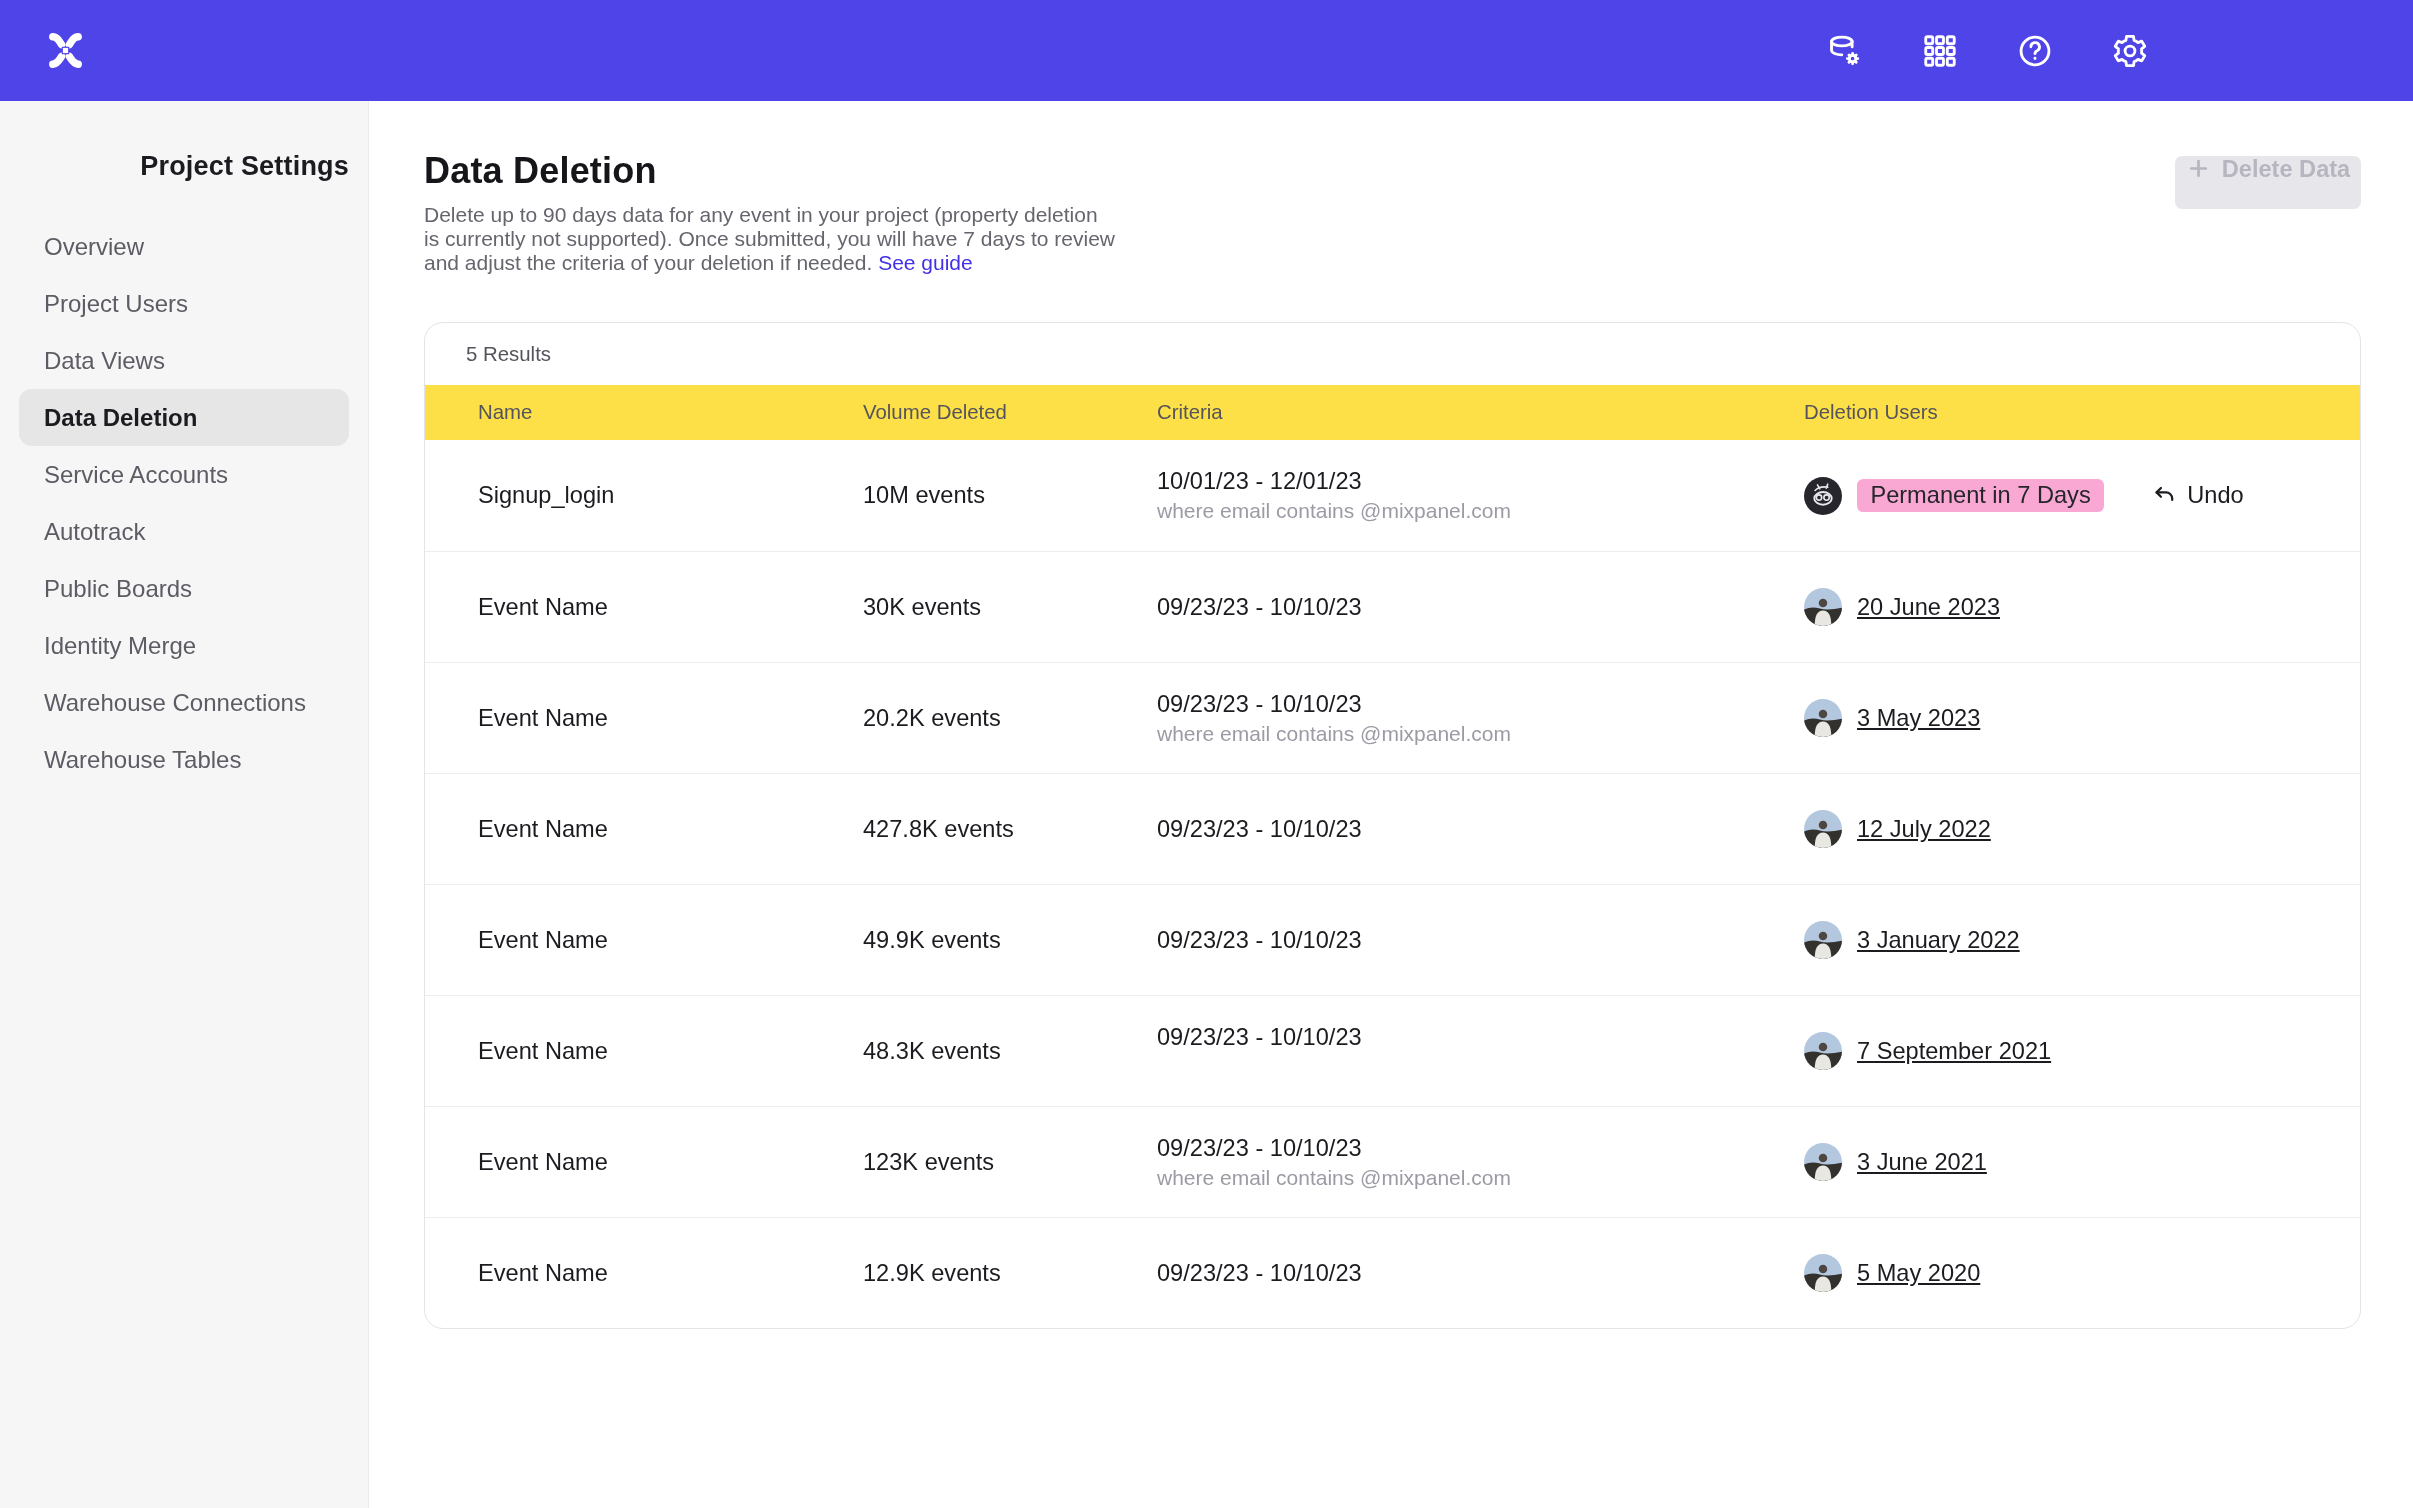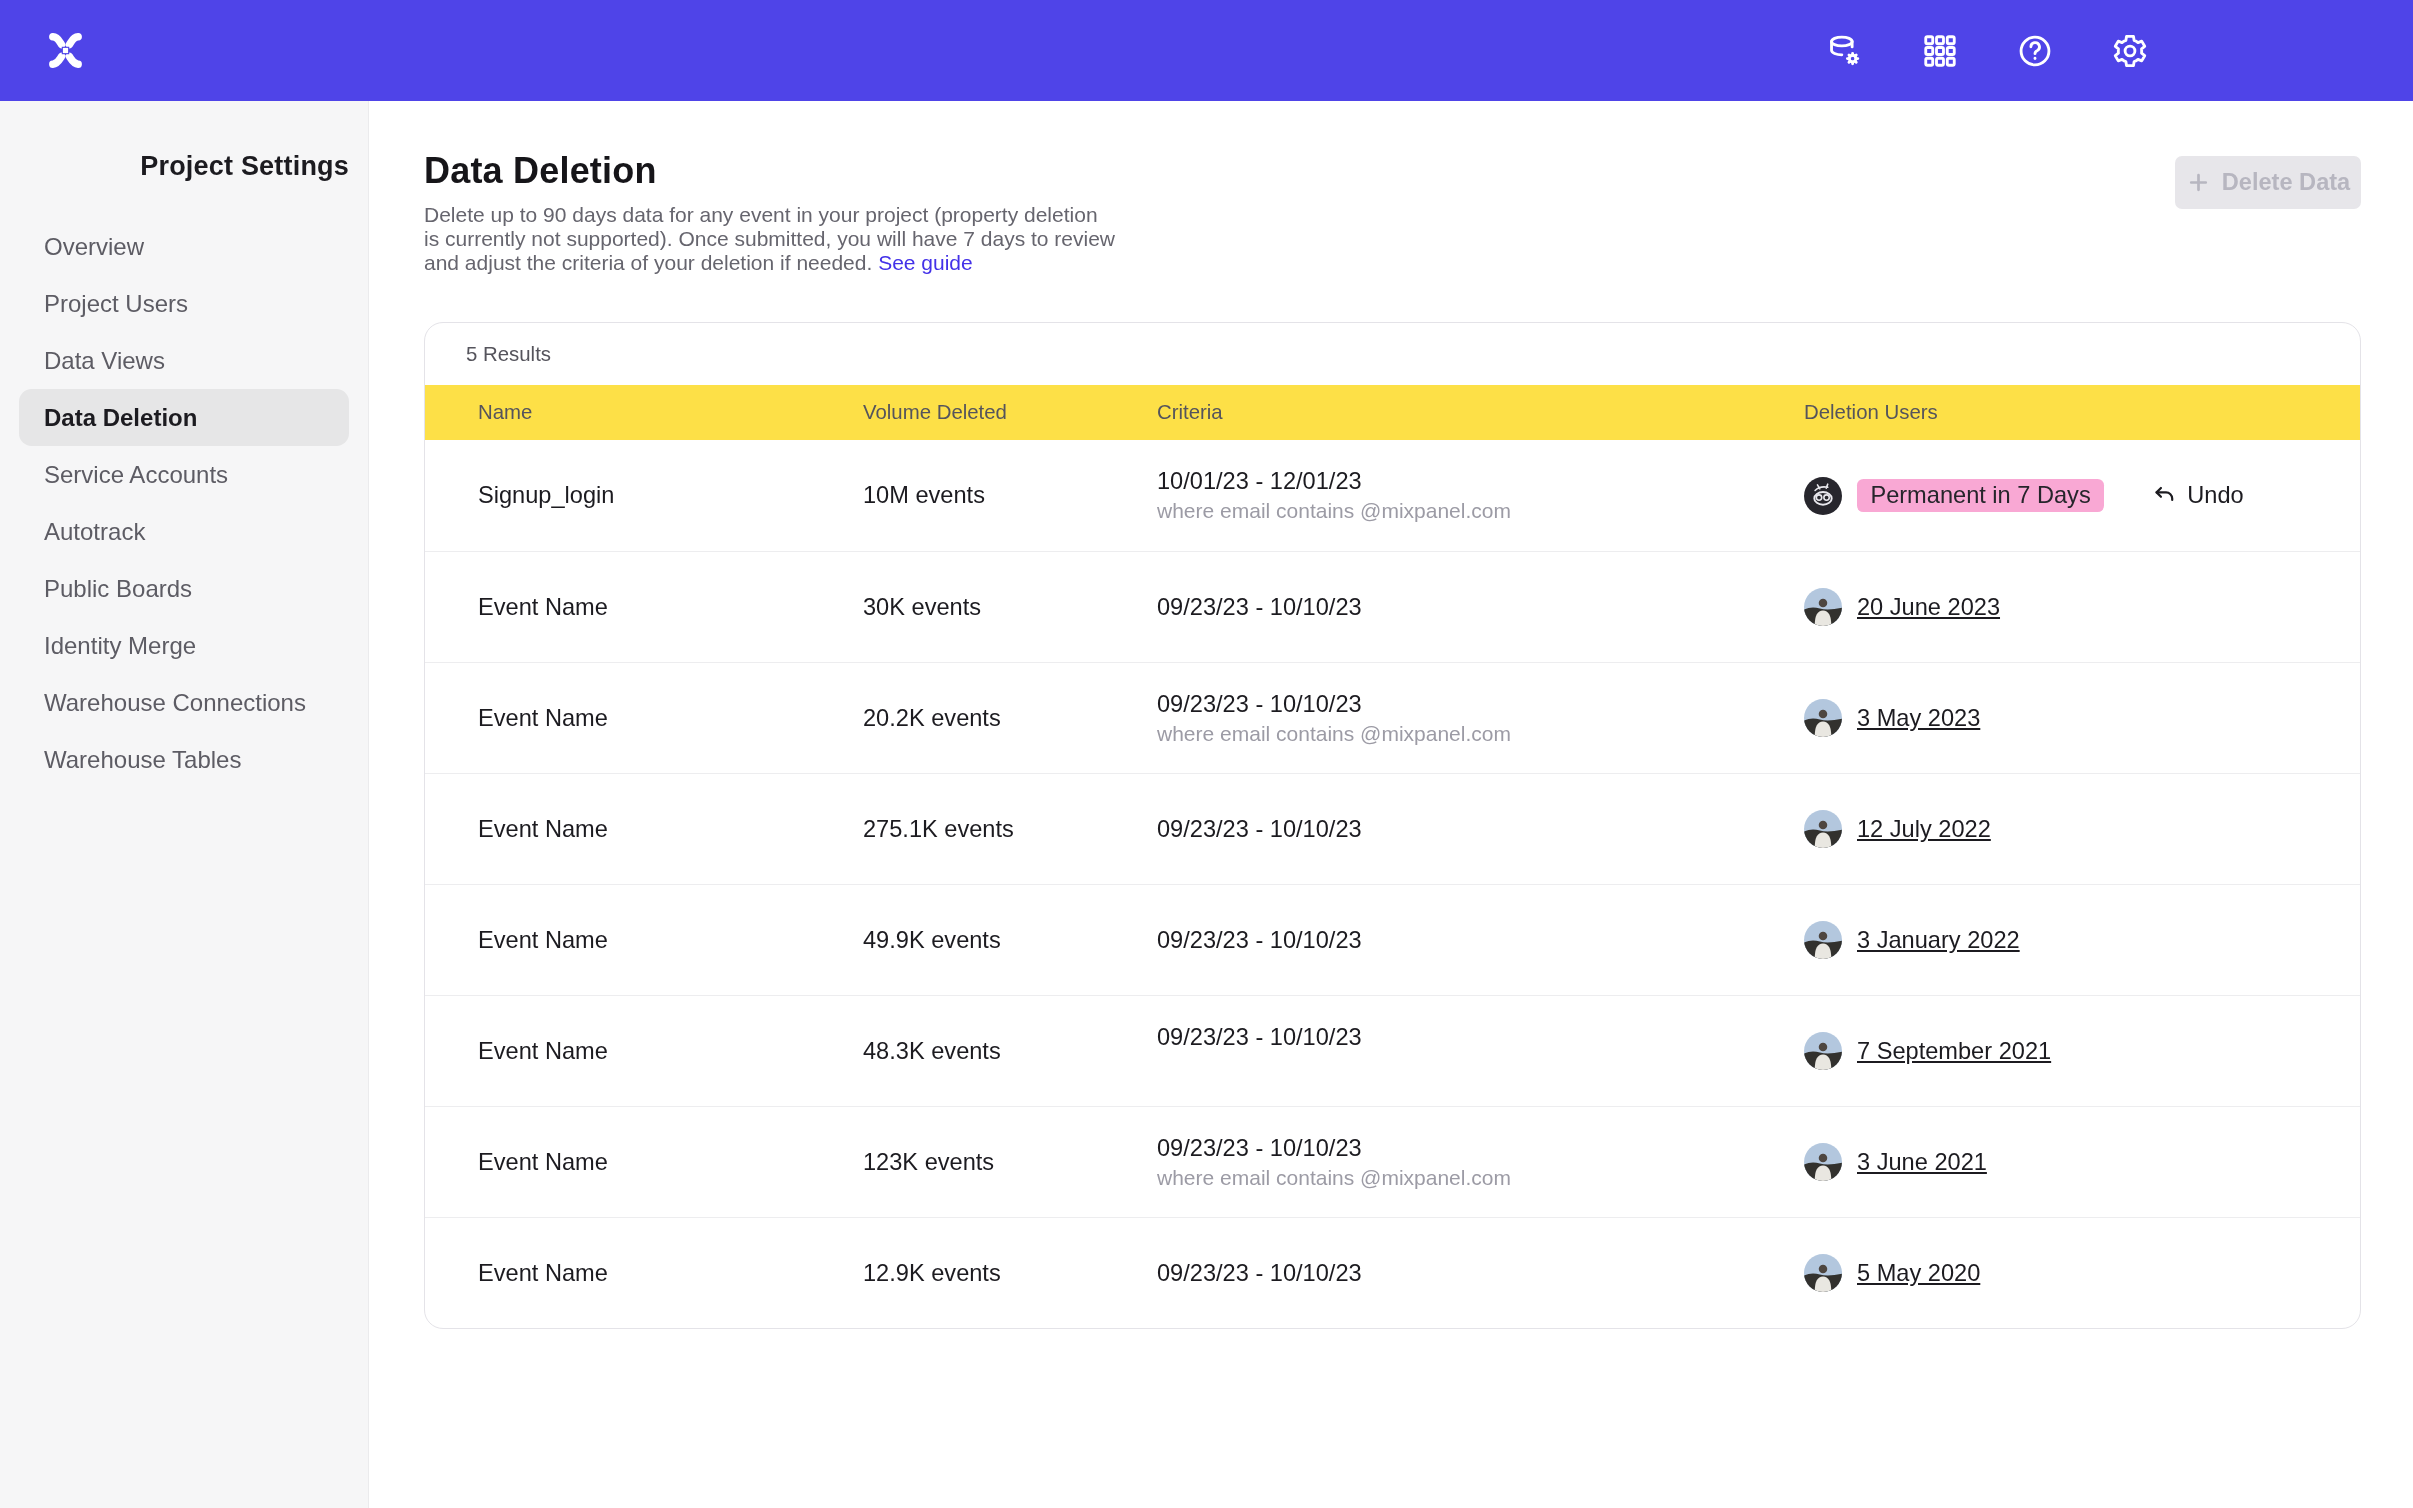--- a/index.html
+++ b/index.html
@@ -51,21 +51,21 @@
   .page-title { font-size:36px; font-weight:700; color:#161519; letter-spacing:0.2px; }
   .page-desc {
     margin-top:11px; max-width:691px;
     font-size:21px; line-height:24px; color:#66656e;
   }
   .see-guide { color:#4331e8; text-decoration:none; cursor:pointer; }
   .head-spacer { flex:1; }
   .delete-btn {
     width:186px; height:53px; border:none; border-radius:7px;
     background:#e7e6ea; color:#b7b6c0; font-size:23.6px; font-weight:700;
-    font-family:inherit; display:flex; align-items:center; justify-content:center;
+    font-family:inherit; display:flex; justify-content:center;
     gap:11px; cursor:not-allowed; margin-top:6.3px;
   }
   .delete-btn svg { width:25px; height:25px; stroke:#b7b6c0; stroke-width:2.6; stroke-linecap:round; }
 
   
   .card {
     margin-top:47px; width:1937px; border:1.2px solid #e4e3e8;
     border-radius:19px; background:#ffffff; overflow:hidden;
   }
   .results-bar { height:62px; display:flex; align-items:center; padding-left:41px;
@@ -258,21 +258,21 @@
                   <path d="M0 27 Q10 23 20 26 T48 25 L48 48 L0 48 Z" fill="#32312e"></path>
                   <circle cx="24" cy="19" r="5.4" fill="#4e4640"></circle>
                   <path d="M13.5 48 Q13.5 28.5 24 28.5 Q34.5 28.5 34.5 48 Z" fill="#e9e7e1"></path>
                 </svg>
               </span>
               <span class="date-label">3 May 2023</span>
             </div>
           </div>
           <div class="row grid-cols">
             <div class="cell">Event Name</div>
-            <div class="cell">275.1K events</div>
+            <div class="cell">427.8K events</div>
             <div class="cell crit-block">
               <div class="crit-main">09/23/23 - 10/10/23</div>
             </div>
             <div class="cell del-cell">
               <span class="avatar">
                 <svg viewBox="0 0 48 48">
                   <rect width="48" height="48" fill="#b3c7de"></rect>
                   <path d="M0 27 Q10 23 20 26 T48 25 L48 48 L0 48 Z" fill="#32312e"></path>
                   <circle cx="24" cy="19" r="5.4" fill="#4e4640"></circle>
                   <path d="M13.5 48 Q13.5 28.5 24 28.5 Q34.5 28.5 34.5 48 Z" fill="#e9e7e1"></path>

